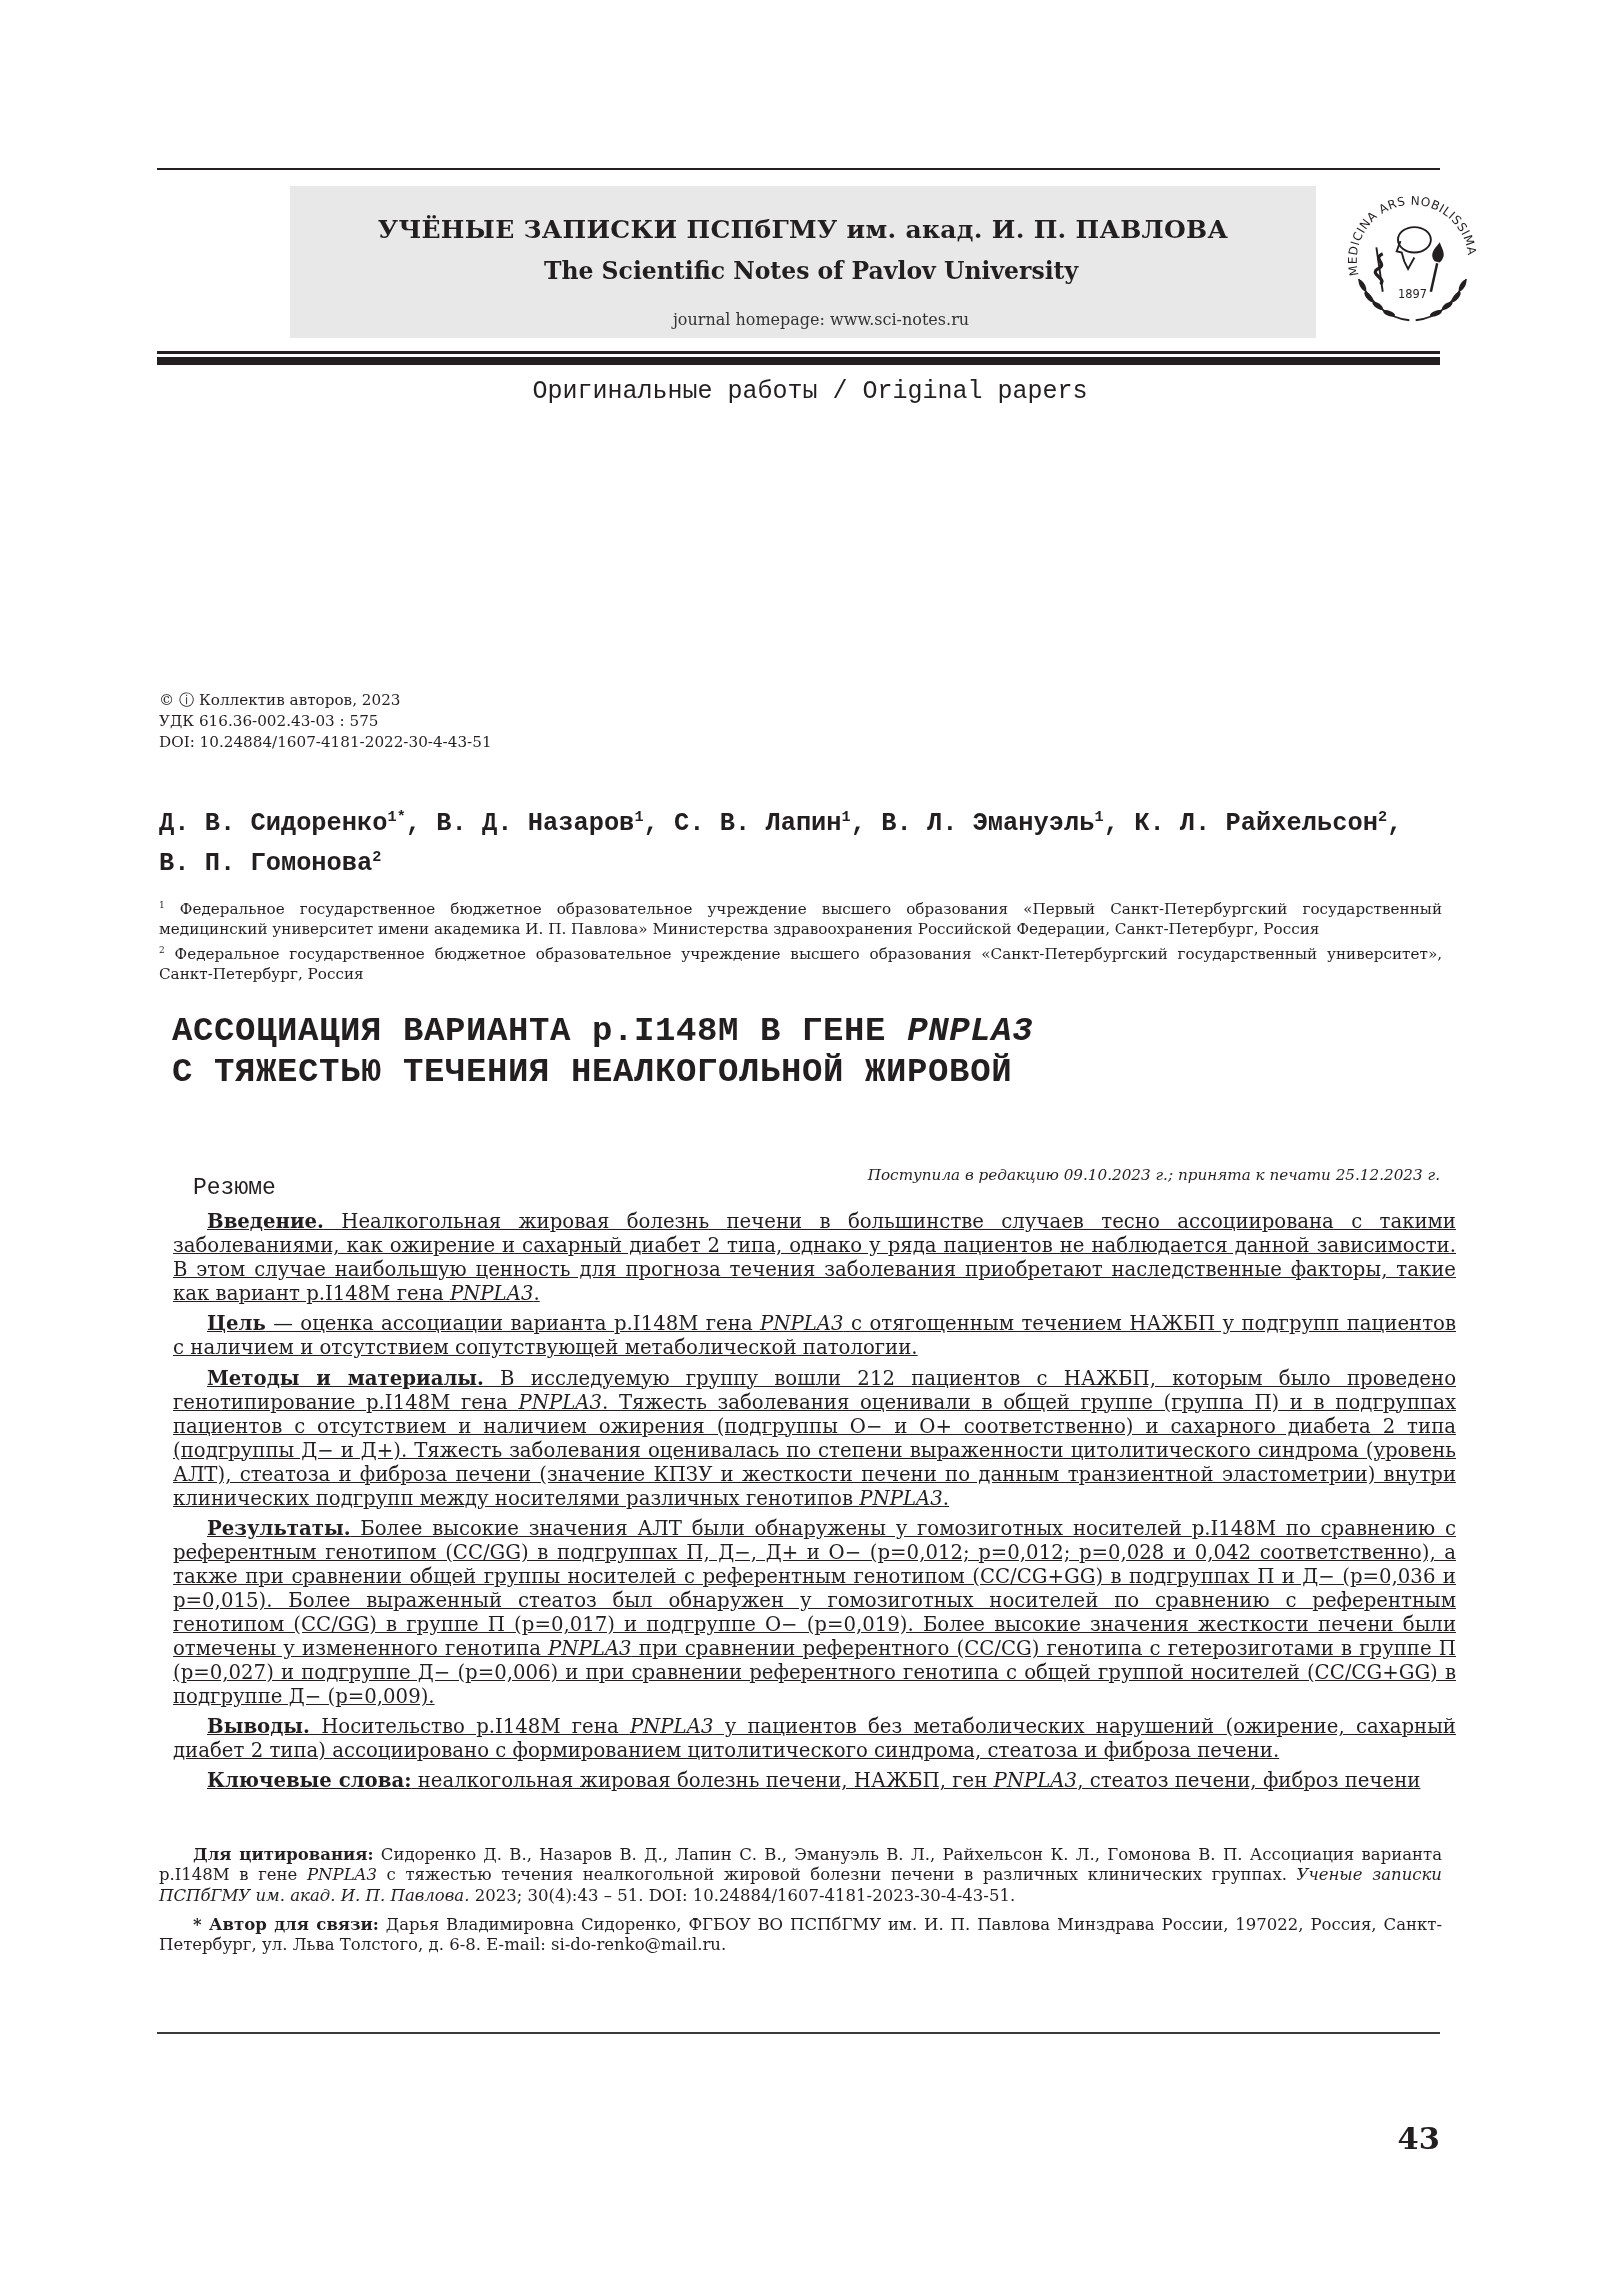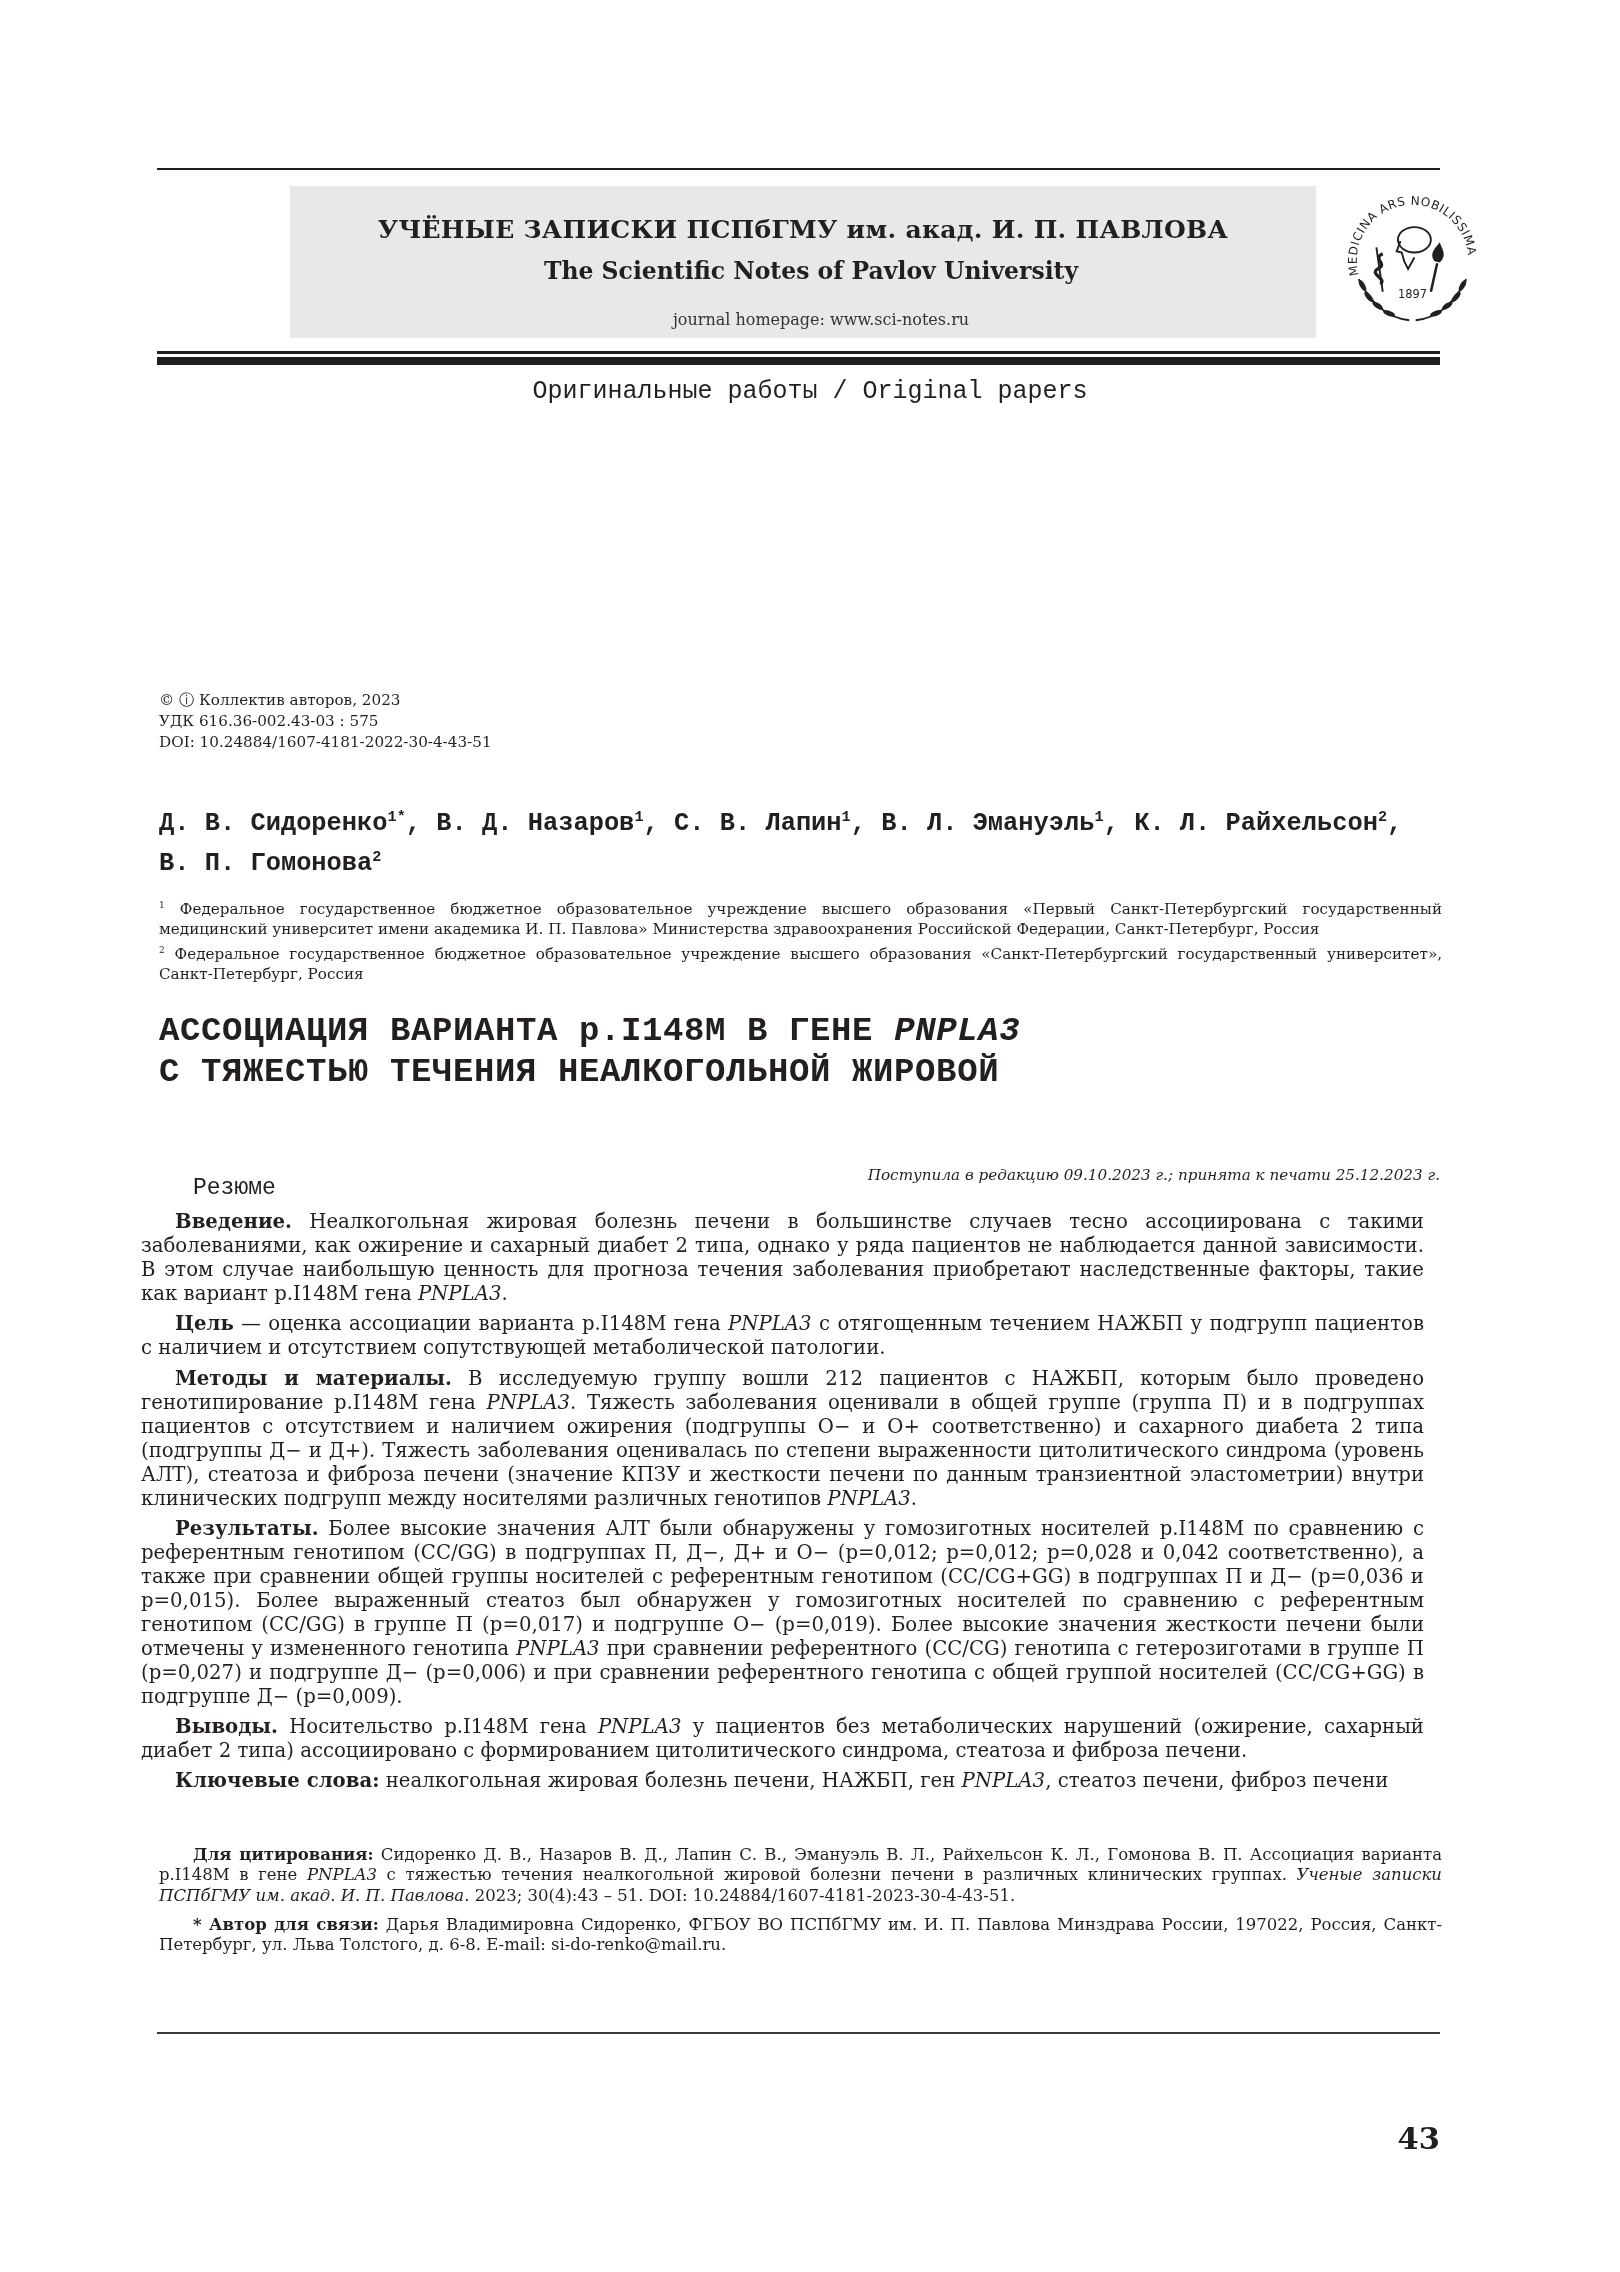--- a/index.html
+++ b/index.html
@@ -19,26 +19,26 @@
   .rule-double-thick { left: 157px; width: 1283px; top: 357px; height: 7.6px; background: #231f20; }
   .section-label { left: 0; width: 1620px; top: 377px; text-align: center; font-size: 25px; }
 
   
   .meta { left: 159px; top: 690px; font-size: 15.2px; line-height: 21px; }
   .authors { left: 159px; top: 801px; width: 1283px; font-size: 25.4px; line-height: 33px; font-weight: 600; }
   .authors sup { font-size: 15.2px; }
   .affil { left: 159px; top: 895px; width: 1283px; font-size: 15.2px; line-height: 20.3px; text-align: justify; }
   .affil sup { font-size: 9px; }
 
-  .title { left: 159px; top: 1011px; width: 1283px; font-size: 34px; line-height: 41px; font-weight: 700; letter-spacing: 0.6px; }
+  .title { left: 172px; top: 1011px; width: 1283px; font-size: 34px; line-height: 41px; font-weight: 700; letter-spacing: 0.6px; }
   .title i { font-weight: 700; }
   .received { right: 180px; top: 1151px; font-size: 15.2px; font-style: italic; margin-top: 15px; }
   .resume-h { left: 193px; top: 1175px; font-size: 23px; }
 
-  .abstract { left: 141px; top: 1210px; width: 1283px; font-size: 19.7px; line-height: 24px; text-align: justify; }
+  .abstract { left: 173px; top: 1210px; width: 1283px; font-size: 19.7px; line-height: 24px; text-align: justify; text-decoration: underline; }
   .abstract p { margin: 0 0 6.3px 0; text-indent: 34px; }
   .abstract b { font-weight: 700; }
 
   .cite { left: 159px; top: 1845px; width: 1283px; font-size: 16.5px; line-height: 20.3px; text-align: justify; }
   .cite p { margin: 0 0 9px 0; text-indent: 34px; }
 
   .rule-bottom { left: 157px; width: 1283px; top: 2032px; height: 1.9px; background: #3a3a3a; }
   .page-num { left: 1397px; top: 2120px; width: 43px; text-align: right; font-size: 30.5px; font-weight: 700; }
 </style>
 </head>

